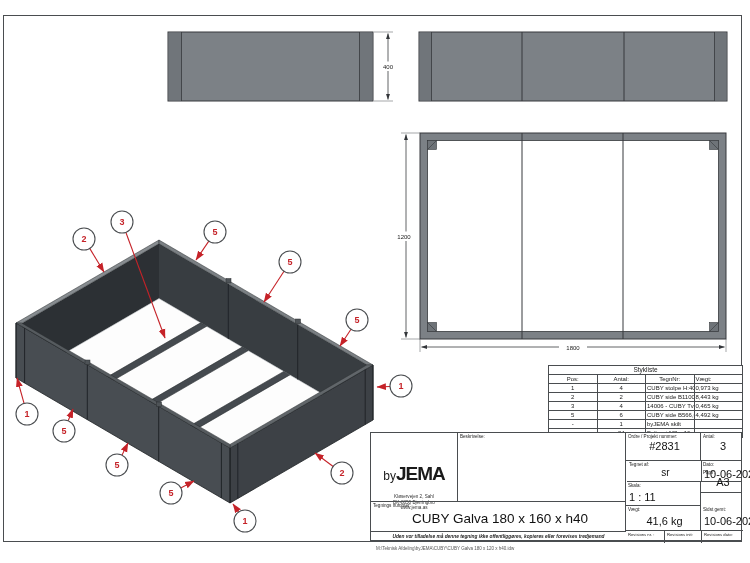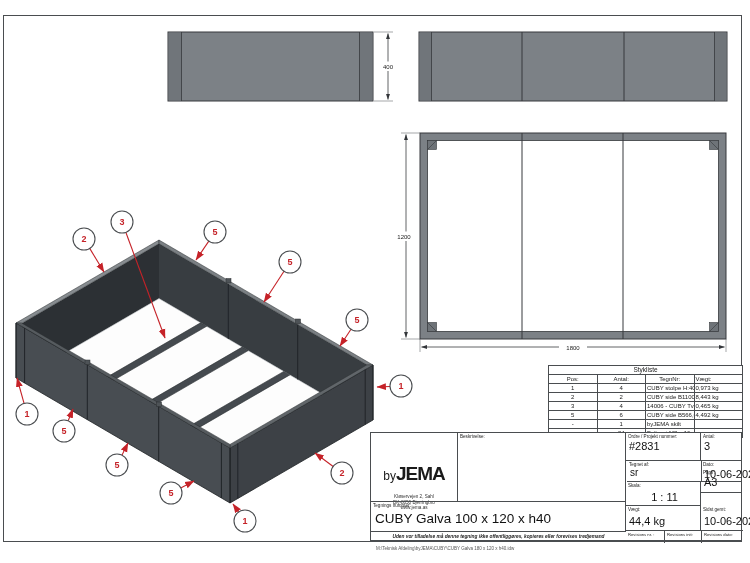--- a/index.html
+++ b/index.html
@@ -21,21 +21,21 @@
   #parts .t-title{text-align:center;font-size:6.5px;}
   .c-pos{width:16px;text-align:center;}
   .c-antal{width:20px;text-align:center;}
   .c-tegn{width:108px;text-align:left;}
   .c-vaegt{width:35px;text-align:left;}
   
   #tblock{position:absolute;left:370px;top:432px;width:372px;height:109px;border:1px solid #4a4d50;
           box-sizing:border-box;background:#fff;}
   .tb{position:absolute;box-sizing:border-box;border:0 solid #4a4d50;}
   .lbl{font-size:4.6px;color:#222;display:block;padding:1px 0 0 2px;line-height:5px;}
-  .val{font-size:11px;color:#111;display:block;padding:1px 0 0 3px;line-height:12px;}
+  .val{font-size:11px;color:#111;display:block;padding:1px 0 0 3px;line-height:12px;text-align:center;}
   #logo-cell{left:0;top:0;width:87px;height:68px;border-right-width:1px;text-align:center;}
   #logo{margin-top:30px;white-space:nowrap;}
   #logo .by{font-size:12px;font-weight:400;letter-spacing:0;}
   #logo .jema{font-size:19px;font-weight:900;letter-spacing:-1px;}
   #addr{margin-top:9px;font-size:4.6px;line-height:5.6px;color:#333;}
   #besk-cell{left:87px;top:0;width:168px;height:68px;border-right-width:1px;}
   #tegn-cell{left:0;top:68px;width:255px;height:30px;border-top-width:1px;border-right-width:1px;}
   #tegn-cell .big{font-size:13.5px;padding:3px 0 0 4px;line-height:15px;}
   #disc-cell{left:0;top:98px;width:255px;height:11px;border-top-width:1px;
      font-size:4.8px;font-style:italic;font-weight:bold;color:#222;text-align:center;line-height:10px;
@@ -276,38 +276,38 @@
     <div class="tb gcell gr" style="left:256px;top:28px;width:75px;height:21px">
       <span class="lbl">Tegnet af:</span>
       <span class="val" style="font-size:10px;line-height:10px">sr</span>
     </div>
     <div class="tb gcell" style="left:330px;top:28px;width:41px;height:21px">
       <span class="lbl">Dato:</span>
       <span class="val" style="white-space:nowrap">10-06-2021</span>
     </div>
     <div class="tb gcell gr" style="left:255px;top:49px;width:75px;height:24px">
       <span class="lbl">Skala:</span>
-      <span class="val" style="text-align:center;padding-top:3px">1 : 11</span>
+      <span class="val" style="text-align:left;padding-top:3px">1 : 11</span>
     </div>
     <div class="tb gcell" style="left:330px;top:36px;width:41px;height:24px">
       <span class="lbl">Papir:</span>
       <span class="val">A3</span>
     </div>
     <div class="tb gcell gr" style="left:255px;top:73px;width:75px;height:24px;border-bottom-width:0">
       <span class="lbl">Vægt:</span>
-      <span class="val" style="padding-top:3px">44,4 kg</span>
+      <span class="val" style="padding-top:3px">41,6 kg</span>
     </div>
     <div class="tb gcell" style="left:330px;top:73px;width:41px;height:24px;border-bottom-width:0">
       <span class="lbl">Sidst gemt:</span>
       <span class="val" style="white-space:nowrap;padding-top:3px">10-06-2021</span>
     </div>
 
     <div class="tb" id="tegn-cell">
       <span class="lbl">Tegnings nummer:</span>
-      <span class="val big">CUBY Galva 100 x 120 x h40</span>
+      <span class="val big">CUBY Galva 180 x 160 x h40</span>
     </div>
     <div class="tb" id="disc-cell">Uden vor tilladelse må denne tegning ikke offentliggøres, kopieres eller forevises tredjemand</div>
 
     <div class="tb" id="rev-row" style="left:255px;top:97px;width:117px;height:12px;border-top-width:1px">
       <div class="tb" style="left:0;top:0;width:39px;height:12px;border-right-width:1px">
         <span class="lbl">Revisions nr. :</span>
       </div>
       <div class="tb" style="left:39px;top:0;width:37px;height:12px;border-right-width:1px">
         <span class="lbl">Revisions init:</span>
       </div>

